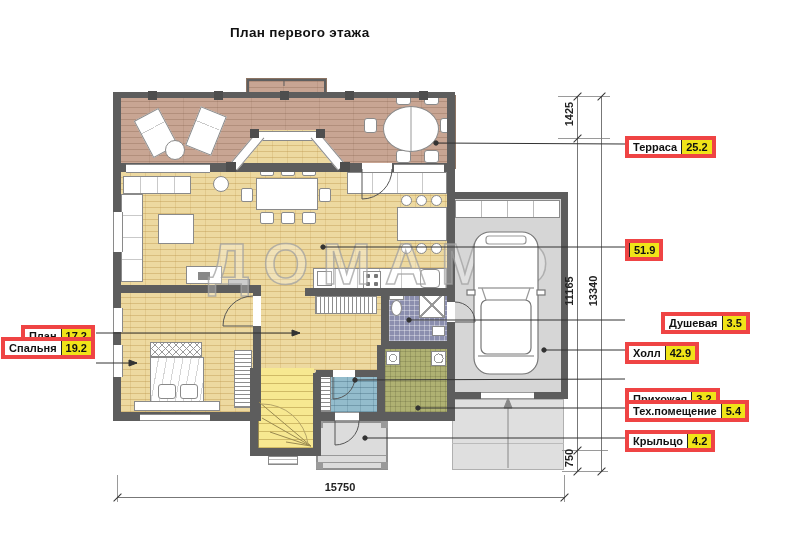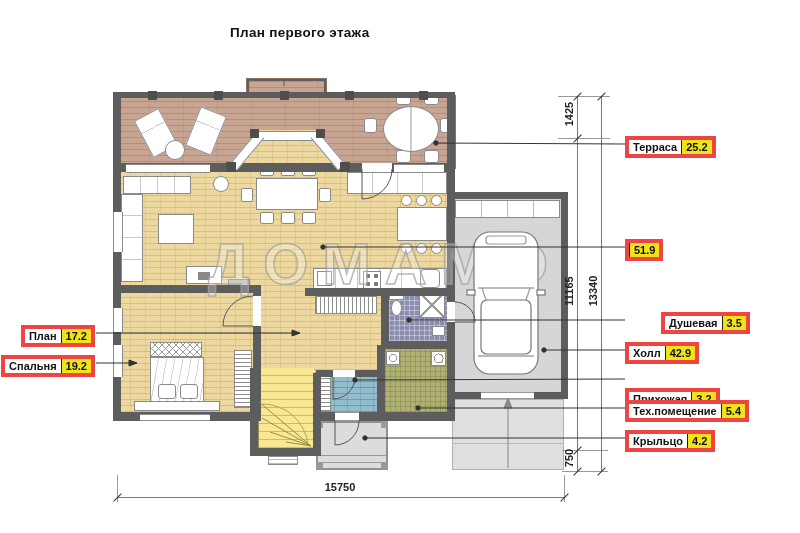--- a/index.html
+++ b/index.html
@@ -309,20 +309,20 @@
     <span class="lbl-area">5.4</span>
   </div>
   <div class="lbl" style="left:625px;top:430px;">
     <span class="lbl-name">Крыльцо</span>
     <span class="lbl-area">4.2</span>
   </div>
   <div class="lbl" style="right:705px;top:325px;">
     <span class="lbl-name">План</span>
     <span class="lbl-area">17.2</span>
   </div>
-  <div class="lbl" style="right:705px;top:355px;align-items:center;">
+  <div class="lbl" style="right:705px;top:337px;align-items:center;">
     <span class="lbl-name">Спальня</span>
     <span class="lbl-area">19.2</span>
   </div>
 
   <div class="wm" style="left:208px;top:230px;font-size:58px;letter-spacing:14px;">ДОМАМО</div>
 
 </div>
 
 </body></html>

